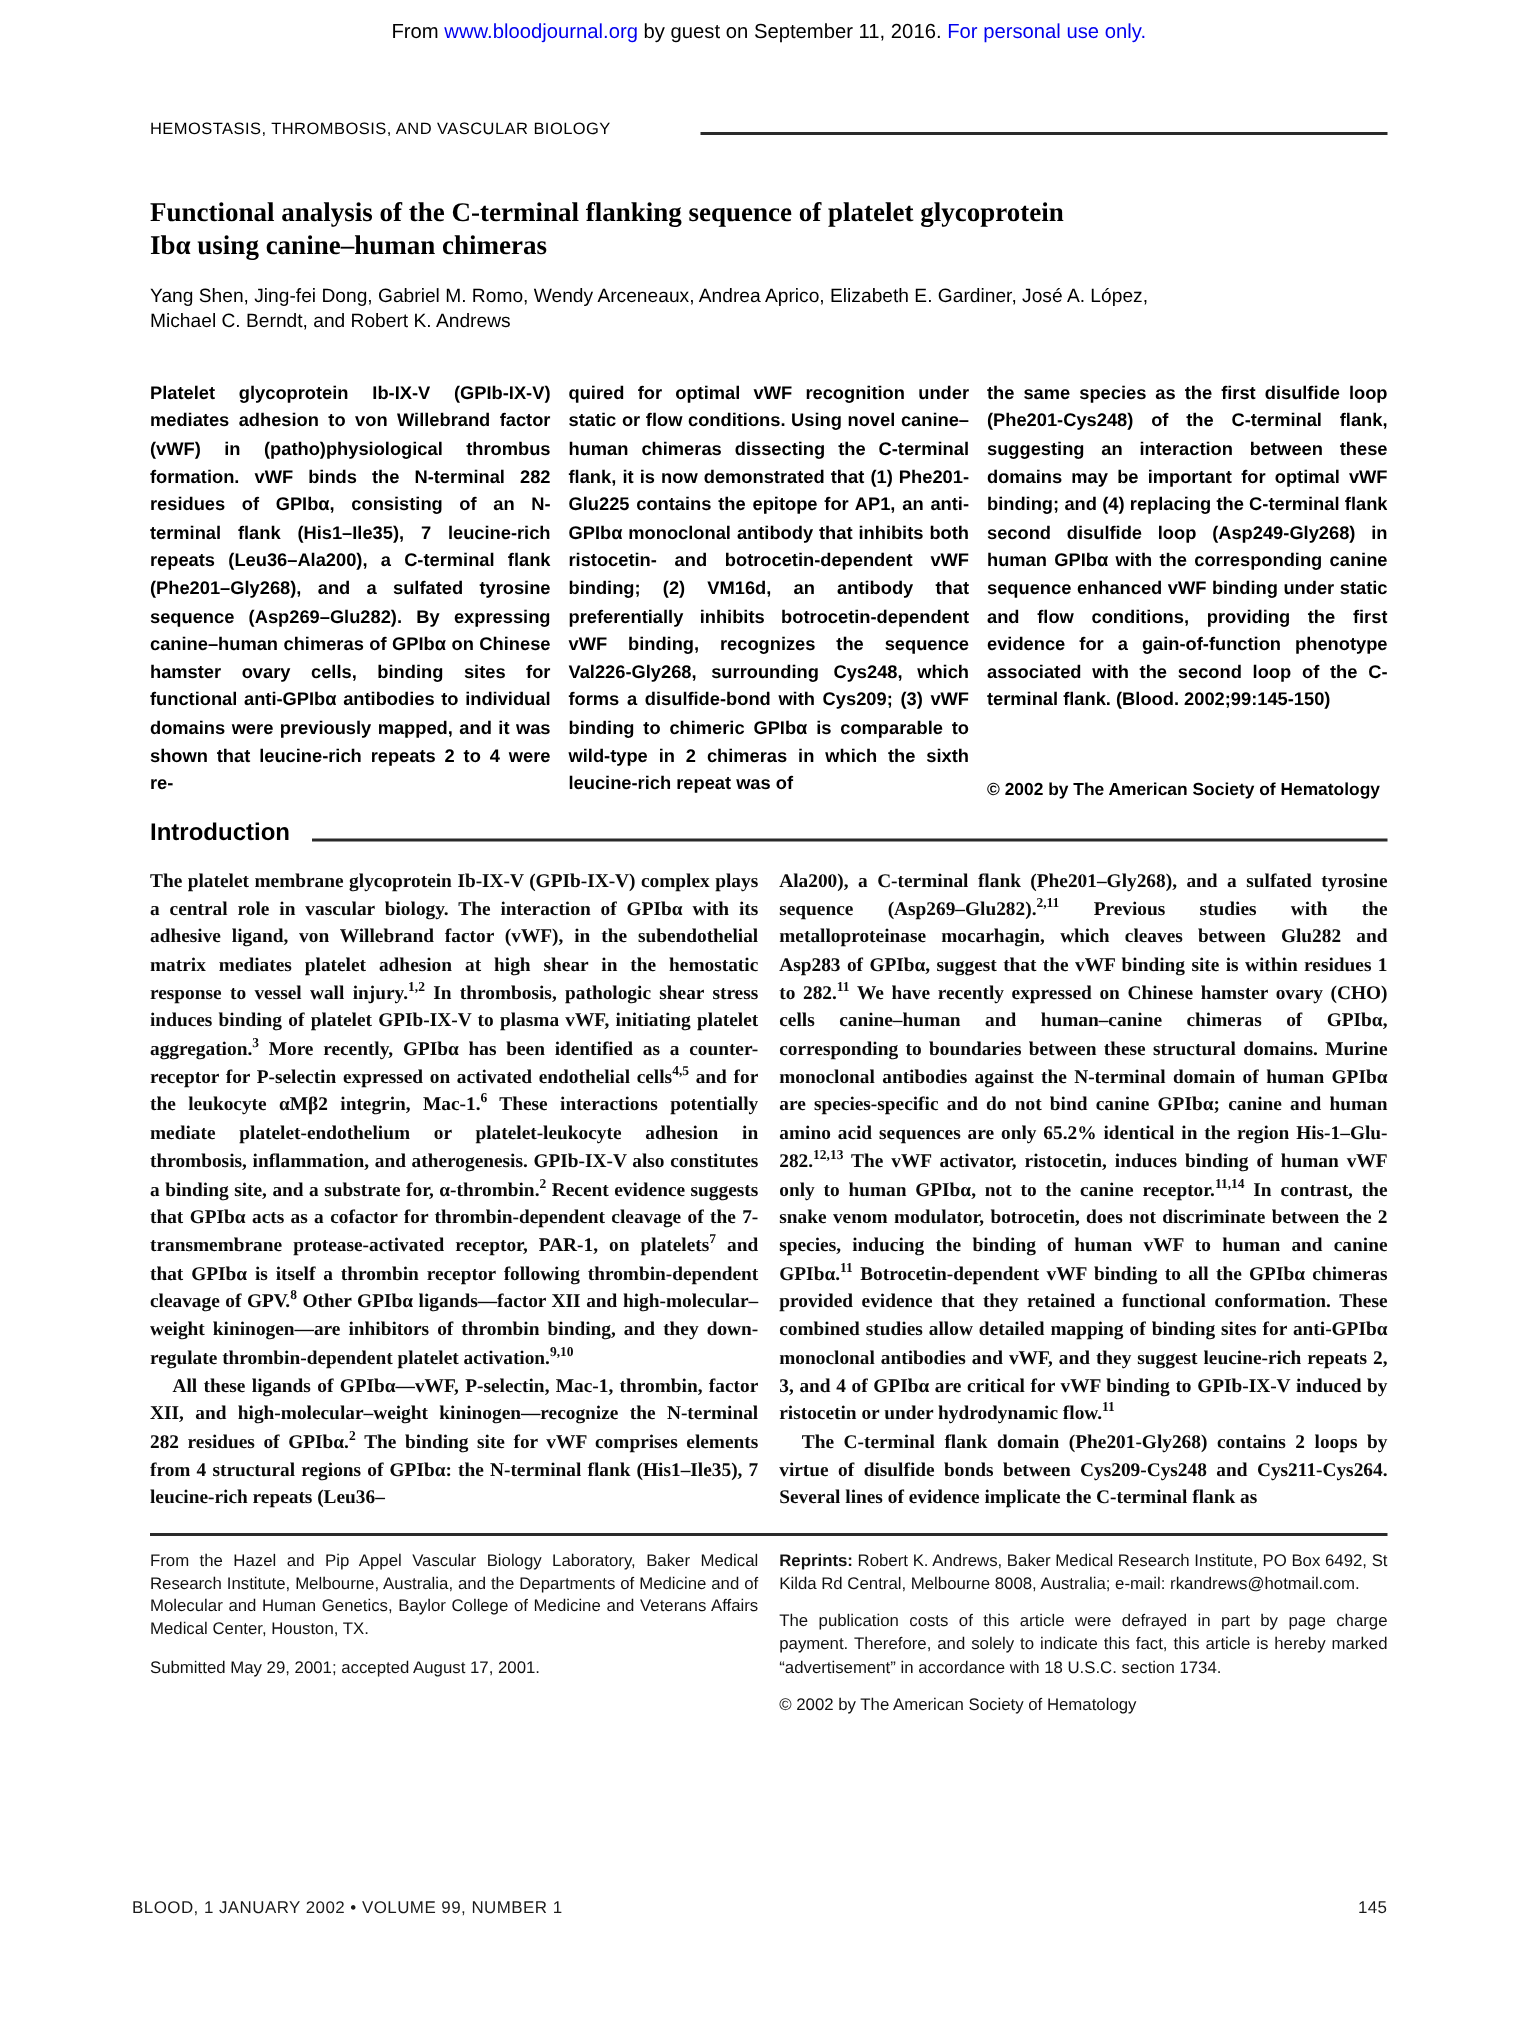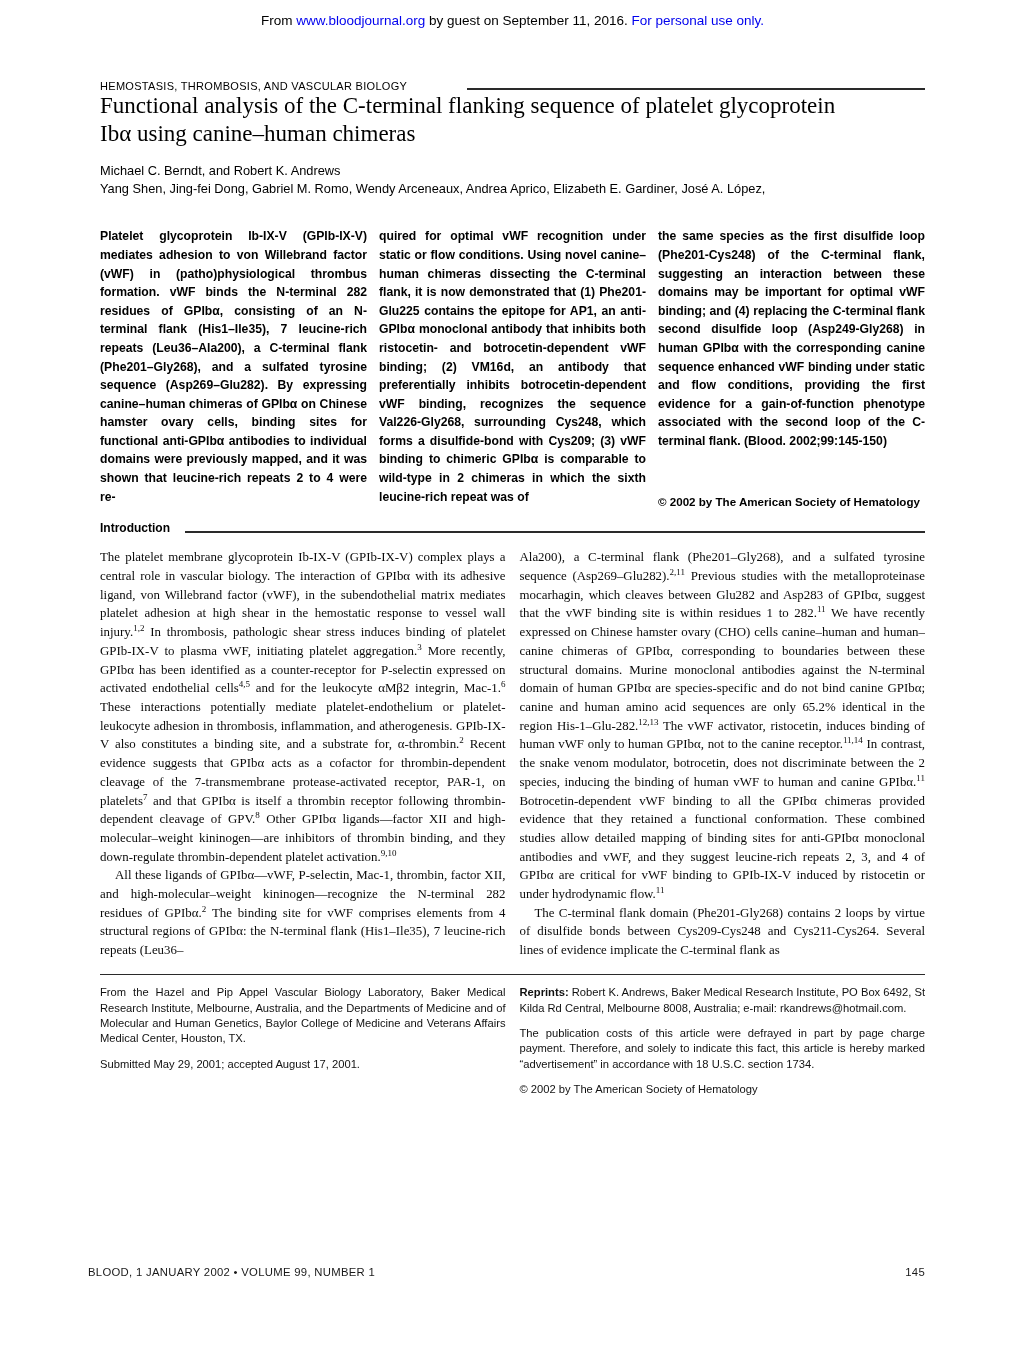--- a/index.html
+++ b/index.html
@@ -43,23 +43,24 @@
   .rule {
     flex: 1;
     height: 2px;
     background: #2a2a2a;
     margin-left: 16px;
     transform: translateY(3px);
   }
 
   
   .title {
+    margin-top: 38px;
     font-family: "Liberation Serif", "DejaVu Serif", serif;
-    font-weight: normal;
-    font-size: 23px;
+    font-weight: bold;
+    font-size: 18px;
     line-height: 1.25;
     color: #000000;
   }
   .title .tline { display: block; }
   .authors {
     margin-top: 13px;
     font-family: "Liberation Sans", "DejaVu Sans", sans-serif;
     font-size: 12.8px;
     line-height: 1.38;
     color: #000000;
@@ -93,33 +94,33 @@
 
   
   .intro-bar {
     margin-top: 10px;
     display: flex;
     align-items: center;
   }
   .intro-heading {
     font-family: "Liberation Sans", "DejaVu Sans", sans-serif;
     font-weight: bold;
-    font-size: 12px;
+    font-size: 16px;
     white-space: nowrap;
     color: #000000;
   }
   .intro-rule { margin-left: 15px; transform: translateY(4px); }
 
   
   .body-cols {
     margin-top: 13px;
     display: flex;
     gap: 14px;
   }
-  .col { flex: 1; }
+  .col { flex: 1; font-weight: bold; }
   .para {
     font-family: "Liberation Serif", "DejaVu Serif", serif;
     font-size: 12.9px;
     line-height: 18.7px;
     text-align: justify;
     color: #0a0a0a;
   }
   .para.indent { text-indent: 15px; }
   .para sup { font-size: 9px; line-height: 0; }
 
@@ -173,22 +174,22 @@
     <span class="section-label">HEMOSTASIS, THROMBOSIS, AND VASCULAR BIOLOGY</span>
     <span class="rule"></span>
   </div>
 
   <h1 class="title">
     <span class="tline">Functional analysis of the C-terminal flanking sequence of platelet glycoprotein</span>
     <span class="tline">Ibα using canine–human chimeras</span>
   </h1>
 
   <div class="authors">
+    <span class="aline">Yang Shen, Jing-fei Dong, Gabriel M. Romo, Wendy Arceneaux, Andrea Aprico, Elizabeth E. Gardiner, José A. López,</span>
     <span class="aline">Michael C. Berndt, and Robert K. Andrews</span>
-    <span class="aline">Yang Shen, Jing-fei Dong, Gabriel M. Romo, Wendy Arceneaux, Andrea Aprico, Elizabeth E. Gardiner, José A. López,</span>
   </div>
 
   <div class="abstract">
     <div class="abs-col">Platelet glycoprotein Ib-IX-V (GPIb-IX-V) mediates adhesion to von Willebrand factor (vWF) in (patho)physiological thrombus formation. vWF binds the N-terminal 282 residues of GPIbα, consisting of an N-terminal flank (His1–Ile35), 7 leucine-rich repeats (Leu36–Ala200), a C-terminal flank (Phe201–Gly268), and a sulfated tyrosine sequence (Asp269–Glu282). By expressing canine–human chimeras of GPIbα on Chinese hamster ovary cells, binding sites for functional anti-GPIbα antibodies to individual domains were previously mapped, and it was shown that leucine-rich repeats 2 to 4 were re-</div>
     <div class="abs-col">quired for optimal vWF recognition under static or flow conditions. Using novel canine–human chimeras dissecting the C-terminal flank, it is now demonstrated that (1) Phe201-Glu225 contains the epitope for AP1, an anti-GPIbα monoclonal antibody that inhibits both ristocetin- and botrocetin-dependent vWF binding; (2) VM16d, an antibody that preferentially inhibits botrocetin-dependent vWF binding, recognizes the sequence Val226-Gly268, surrounding Cys248, which forms a disulfide-bond with Cys209; (3) vWF binding to chimeric GPIbα is comparable to wild-type in 2 chimeras in which the sixth leucine-rich repeat was of</div>
     <div class="abs-col abs-col-3">
       <div>the same species as the first disulfide loop (Phe201-Cys248) of the C-terminal flank, suggesting an interaction between these domains may be important for optimal vWF binding; and (4) replacing the C-terminal flank second disulfide loop (Asp249-Gly268) in human GPIbα with the corresponding canine sequence enhanced vWF binding under static and flow conditions, providing the first evidence for a gain-of-function phenotype associated with the second loop of the C-terminal flank. (Blood. 2002;99:145-150)</div>
       <div class="abs-copyright">© 2002 by The American Society of Hematology</div>
     </div>
   </div>

